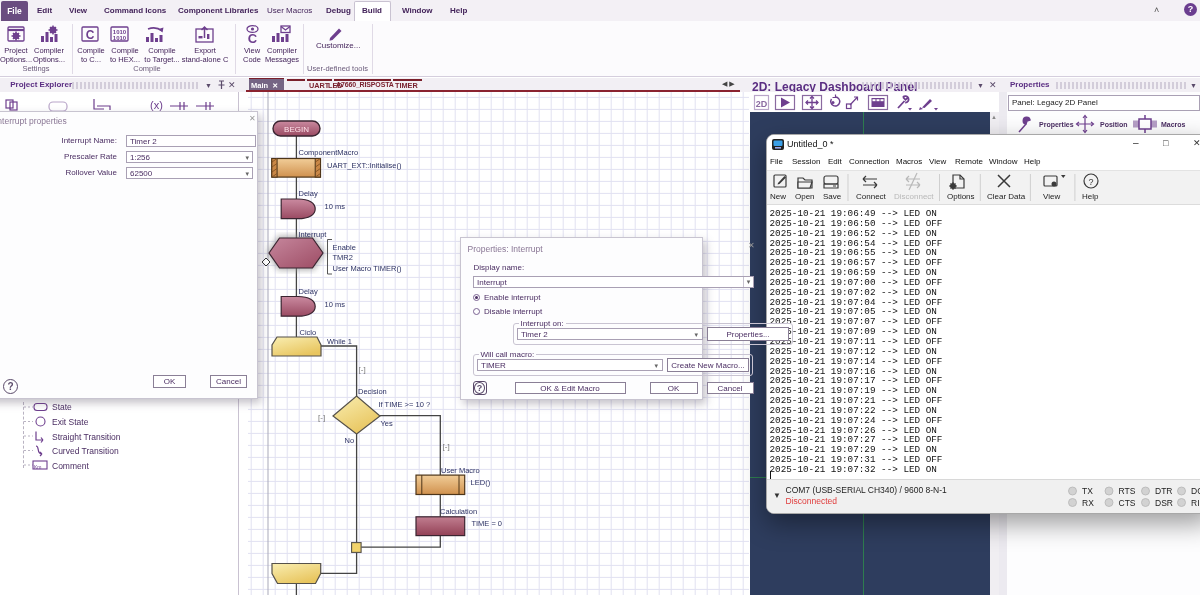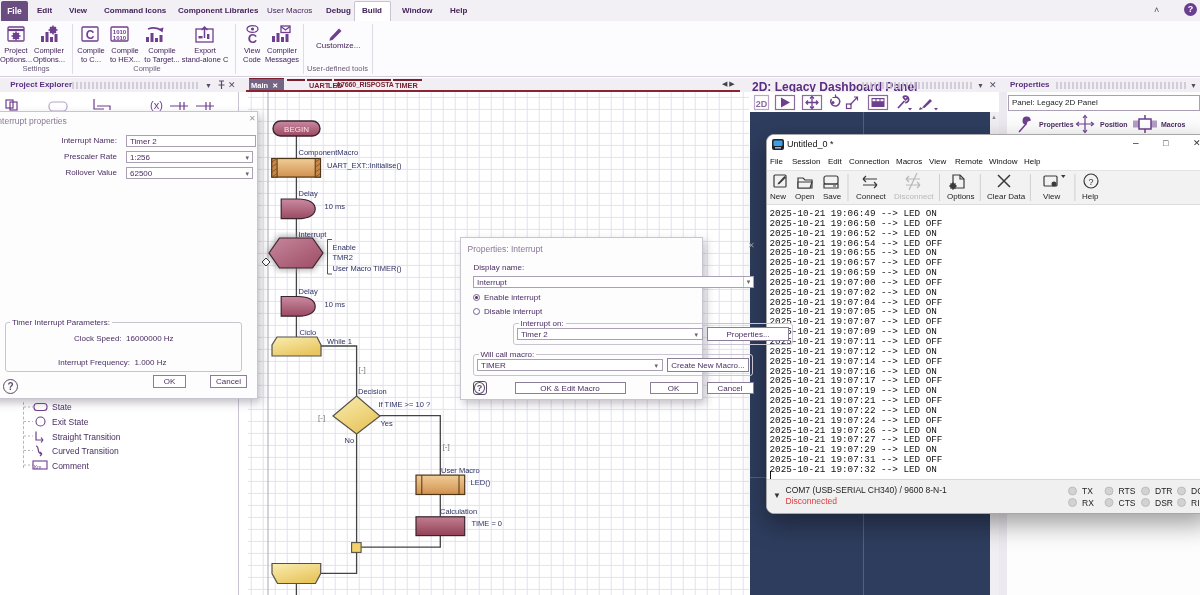--- a/index.html
+++ b/index.html
@@ -476,25 +476,20 @@
 
 <div class="a" style="left:-14px;top:111px;width:272px;height:288px;background:#fdfdfe;border:1px solid #c8c4d0;box-shadow:3px 4px 8px rgba(90,80,100,.35);">
  <div class="a" style="left:8px;top:4px;font-size:8.5px;color:#8a7795;">Interrupt properties</div>
  <div class="a" style="left:262px;top:2px;font-size:8px;color:#999;">✕</div>
  <div class="a" style="left:60px;top:24px;width:70px;text-align:right;font-size:8px;color:#4a2d62;">Interrupt Name:</div>
  <div class="a" style="left:139px;top:22.5px;width:130px;height:12px;background:#fff;border:1px solid #a9a0b4;font-size:8px;color:#4a2d62;line-height:11px;padding-left:3px;">Timer 2</div>
  <div class="a" style="left:60px;top:40px;width:70px;text-align:right;font-size:8px;color:#4a2d62;">Prescaler Rate</div>
  <div class="a" style="left:139px;top:38.5px;width:127px;height:12px;background:#fff;border:1px solid #a9a0b4;font-size:8px;color:#4a2d62;line-height:11px;padding-left:3px;">1:256<span class="a" style="right:3px;top:0;color:#666;font-size:7px;">▾</span></div>
  <div class="a" style="left:60px;top:56px;width:70px;text-align:right;font-size:8px;color:#4a2d62;">Rollover Value</div>
  <div class="a" style="left:139px;top:54.5px;width:127px;height:12px;background:#fff;border:1px solid #a9a0b4;font-size:8px;color:#4a2d62;line-height:11px;padding-left:3px;">62500<span class="a" style="right:3px;top:0;color:#666;font-size:7px;">▾</span></div>
- <div class="a" style="left:18px;top:210px;width:237px;height:50px;border:1px solid #c9c4d2;border-radius:3px;">
-  <div class="a" style="left:4px;top:-5px;background:#fdfdfe;padding:0 2px;font-size:8px;color:#4a2d62;">Timer Interrupt Parameters:</div>
-  <div class="a" style="left:68px;top:11px;font-size:8px;color:#4a2d62;">Clock Speed:&nbsp; 16000000 Hz</div>
-  <div class="a" style="left:52px;top:35px;font-size:8px;color:#4a2d62;">Interrupt Frequency:&nbsp; 1.000 Hz</div>
- </div>
  <div class="a" style="left:16px;top:267px;width:15px;height:15px;border:1.5px solid #5a4a6a;border-radius:50%;color:#5a4a6a;font-size:10px;font-weight:700;text-align:center;line-height:14px;">?</div>
  <div class="a" style="left:166px;top:263px;width:33px;height:13px;background:#fff;border:1px solid #8a7f96;font-size:8px;color:#4a2d62;text-align:center;line-height:12px;">OK</div>
  <div class="a" style="left:223px;top:263px;width:37px;height:13px;background:#fff;border:1px solid #8a7f96;font-size:8px;color:#4a2d62;text-align:center;line-height:12px;">Cancel</div>
 </div>
 
 <div class="a" style="left:460px;top:237px;width:243px;height:163px;background:#fdfdfe;border:1px solid #c8c4d0;box-shadow:3px 4px 8px rgba(90,80,100,.35);">
  <div class="a" style="left:6.5px;top:6px;font-size:8.5px;color:#8a7795;">Properties: Interrupt</div>
  <div class="a" style="left:287px;top:3px;font-size:8px;color:#999;">✕</div>
  <div class="a" style="left:12.5px;top:25px;font-size:8px;color:#4a2d62;">Display name:</div>
  <div class="a" style="left:12px;top:37.5px;width:281px;height:12px;background:#fff;border:1px solid #a9a0b4;font-size:8px;color:#4a2d62;line-height:11px;padding-left:3px;">Interrupt

